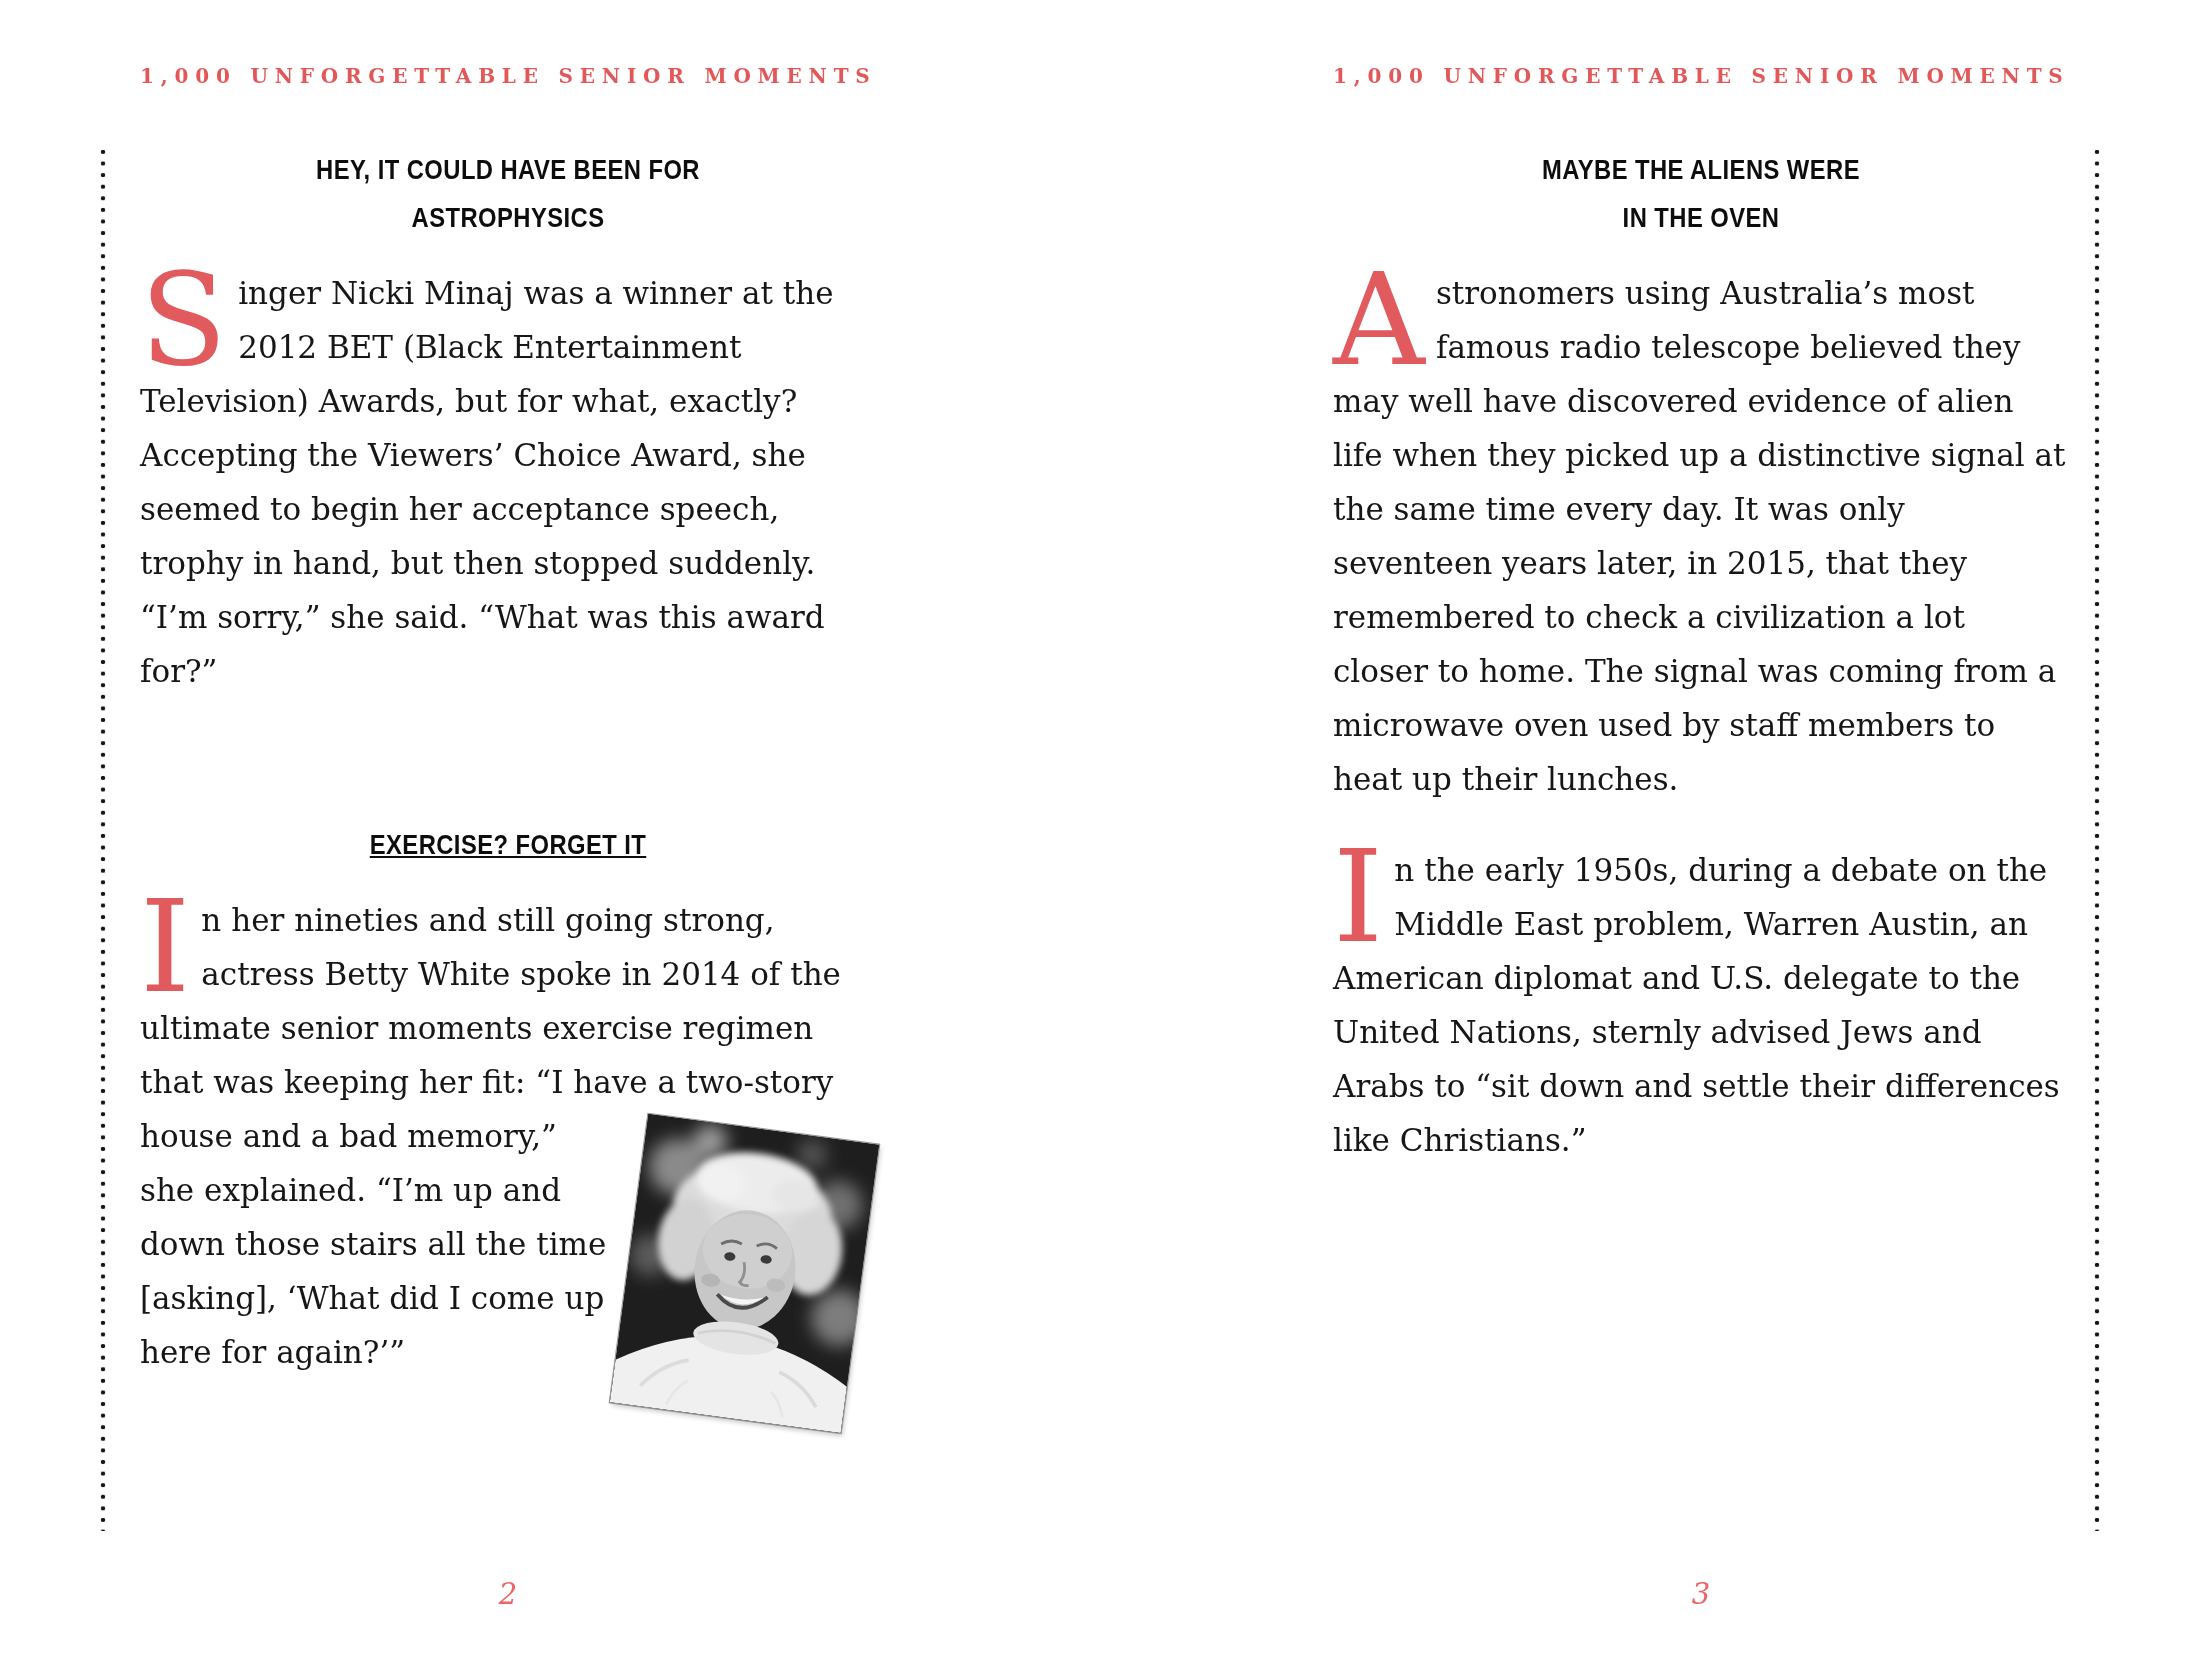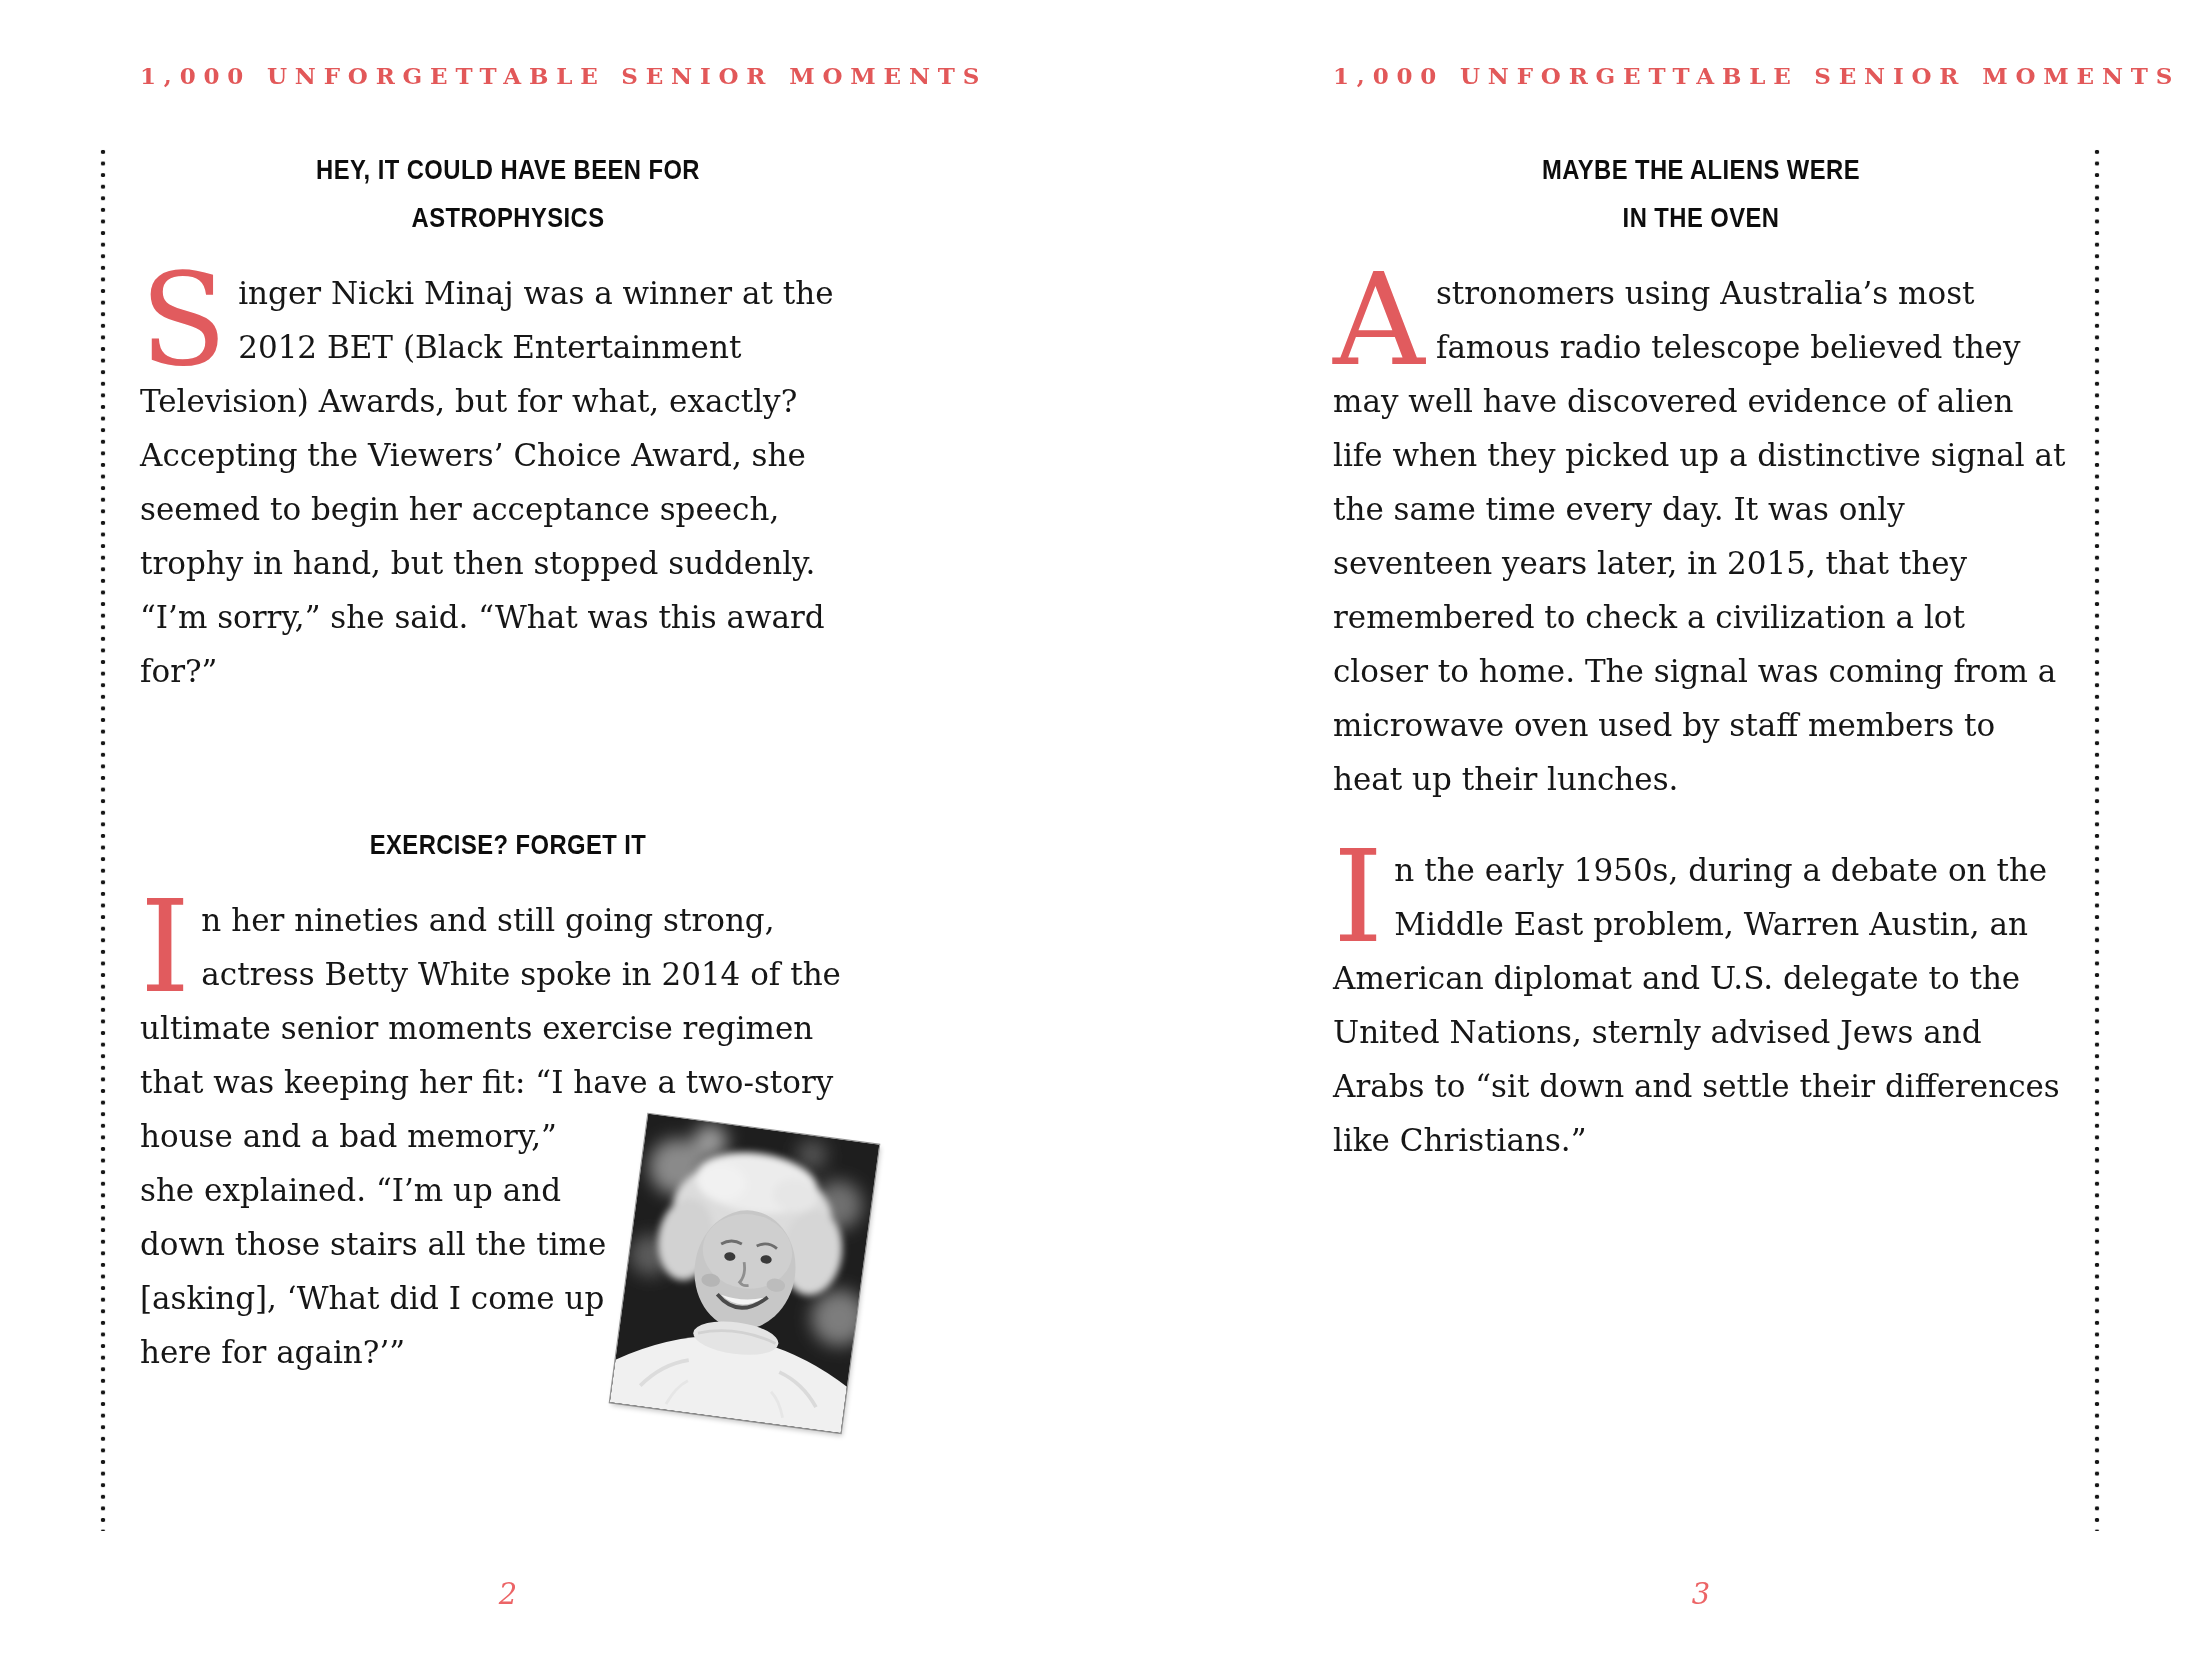--- a/index.html
+++ b/index.html
@@ -33,21 +33,21 @@
     width: 736px;
     height: 1678px;
   }
   .page-column.left-col  { left: 140px; }
   .page-column.right-col { left: 1333px; }
 
   .running-head {
     margin-top: 62px;
     line-height: 28px;
     text-align: center;
-    font-size: 23px;
+    font-size: 20px;
     font-weight: 600;
     letter-spacing: 0.34em;
     white-space: nowrap;
     color: #e25859;
   }
 
   .story-title {
     margin: 0;
     font-family: "Liberation Sans", sans-serif;
     font-weight: 700;
@@ -57,21 +57,21 @@
     color: #0d0d0d;
   }
   .title-line {
     display: block;
     transform: scaleX(0.85);
     transform-origin: 50% 50%;
     letter-spacing: 0.5px;
   }
 
   .story-1 .story-title { margin-top: 56px; }
-  .left-col  .story-2 .story-title { margin-top: 123px; }
+  .left-col  .story-2 .story-title { margin-top: 123px; text-decoration: underline; }
   .right-col .story-2 .story-title { margin-top: 134px; }
 
   .body {
     margin: 24px 0 0 0;
     font-size: 31px;
     line-height: 54px;
     color: #161616;
   }
   .right-col .story-2 .body { margin-top: 37px; }
 

